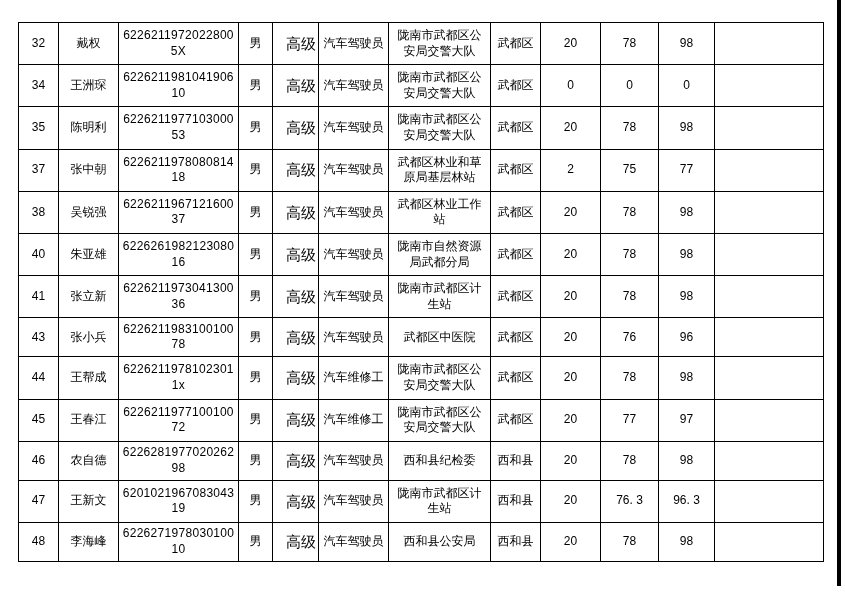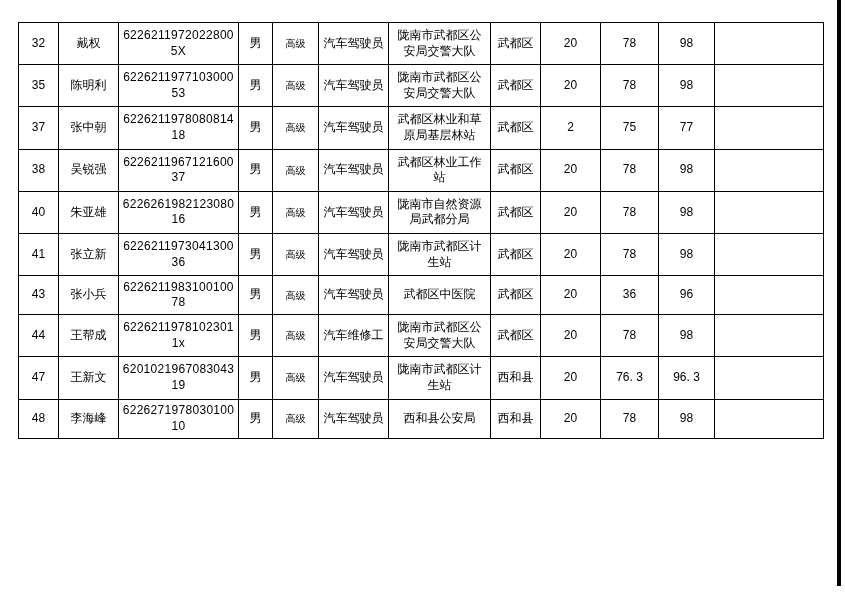--- a/index.html
+++ b/index.html
@@ -46,21 +46,21 @@
     font-size: 12px;
     line-height: 1.3;
     padding: 1px 2px;
     height: 28px;
     word-break: break-all;
     background: #ffffff;
   }
   
   table.data-table td.col-2 { font-size: 12px; letter-spacing: 0.3px; }
   
-  table.data-table td.col-4 { font-size: 10px; }
+  table.data-table td.col-4 { font-size: 15px; text-align: right; }
   
   table.data-table td.col-6 { padding: 5px 4px; }
 </style>
 </head>
 <body>
 
 <div class="sheet">
 
   <table class="data-table">
     <colgroup>
@@ -86,20 +86,34 @@
           <td class="col-4">高级</td>
           <td class="col-5">汽车驾驶员</td>
           <td class="col-6">陇南市武都区公安局交警大队</td>
           <td class="col-7">武都区</td>
           <td class="col-8">20</td>
           <td class="col-9">78</td>
           <td class="col-10">98</td>
           <td class="col-11"></td>
         </tr>
         <tr>
+          <td class="col-0">34</td>
+          <td class="col-1">王洲琛</td>
+          <td class="col-2">622621198104190610</td>
+          <td class="col-3">男</td>
+          <td class="col-4">高级</td>
+          <td class="col-5">汽车驾驶员</td>
+          <td class="col-6">陇南市武都区公安局交警大队</td>
+          <td class="col-7">武都区</td>
+          <td class="col-8">0</td>
+          <td class="col-9">0</td>
+          <td class="col-10">0</td>
+          <td class="col-11"></td>
+        </tr>
+        <tr>
           <td class="col-0">35</td>
           <td class="col-1">陈明利</td>
           <td class="col-2">622621197710300053</td>
           <td class="col-3">男</td>
           <td class="col-4">高级</td>
           <td class="col-5">汽车驾驶员</td>
           <td class="col-6">陇南市武都区公安局交警大队</td>
           <td class="col-7">武都区</td>
           <td class="col-8">20</td>
           <td class="col-9">78</td>
@@ -165,39 +179,67 @@
         <tr>
           <td class="col-0">43</td>
           <td class="col-1">张小兵</td>
           <td class="col-2">622621198310010078</td>
           <td class="col-3">男</td>
           <td class="col-4">高级</td>
           <td class="col-5">汽车驾驶员</td>
           <td class="col-6">武都区中医院</td>
           <td class="col-7">武都区</td>
           <td class="col-8">20</td>
-          <td class="col-9">36</td>
+          <td class="col-9">76</td>
           <td class="col-10">96</td>
           <td class="col-11"></td>
         </tr>
         <tr>
           <td class="col-0">44</td>
           <td class="col-1">王帮成</td>
           <td class="col-2">62262119781023011x</td>
           <td class="col-3">男</td>
           <td class="col-4">高级</td>
           <td class="col-5">汽车维修工</td>
           <td class="col-6">陇南市武都区公安局交警大队</td>
           <td class="col-7">武都区</td>
           <td class="col-8">20</td>
           <td class="col-9">78</td>
           <td class="col-10">98</td>
           <td class="col-11"></td>
         </tr>
         <tr>
+          <td class="col-0">45</td>
+          <td class="col-1">王春江</td>
+          <td class="col-2">622621197710010072</td>
+          <td class="col-3">男</td>
+          <td class="col-4">高级</td>
+          <td class="col-5">汽车维修工</td>
+          <td class="col-6">陇南市武都区公安局交警大队</td>
+          <td class="col-7">武都区</td>
+          <td class="col-8">20</td>
+          <td class="col-9">77</td>
+          <td class="col-10">97</td>
+          <td class="col-11"></td>
+        </tr>
+        <tr>
+          <td class="col-0">46</td>
+          <td class="col-1">农自德</td>
+          <td class="col-2">622628197702026298</td>
+          <td class="col-3">男</td>
+          <td class="col-4">高级</td>
+          <td class="col-5">汽车驾驶员</td>
+          <td class="col-6">西和县纪检委</td>
+          <td class="col-7">西和县</td>
+          <td class="col-8">20</td>
+          <td class="col-9">78</td>
+          <td class="col-10">98</td>
+          <td class="col-11"></td>
+        </tr>
+        <tr>
           <td class="col-0">47</td>
           <td class="col-1">王新文</td>
           <td class="col-2">620102196708304319</td>
           <td class="col-3">男</td>
           <td class="col-4">高级</td>
           <td class="col-5">汽车驾驶员</td>
           <td class="col-6">陇南市武都区计生站</td>
           <td class="col-7">西和县</td>
           <td class="col-8">20</td>
           <td class="col-9">76. 3</td>

